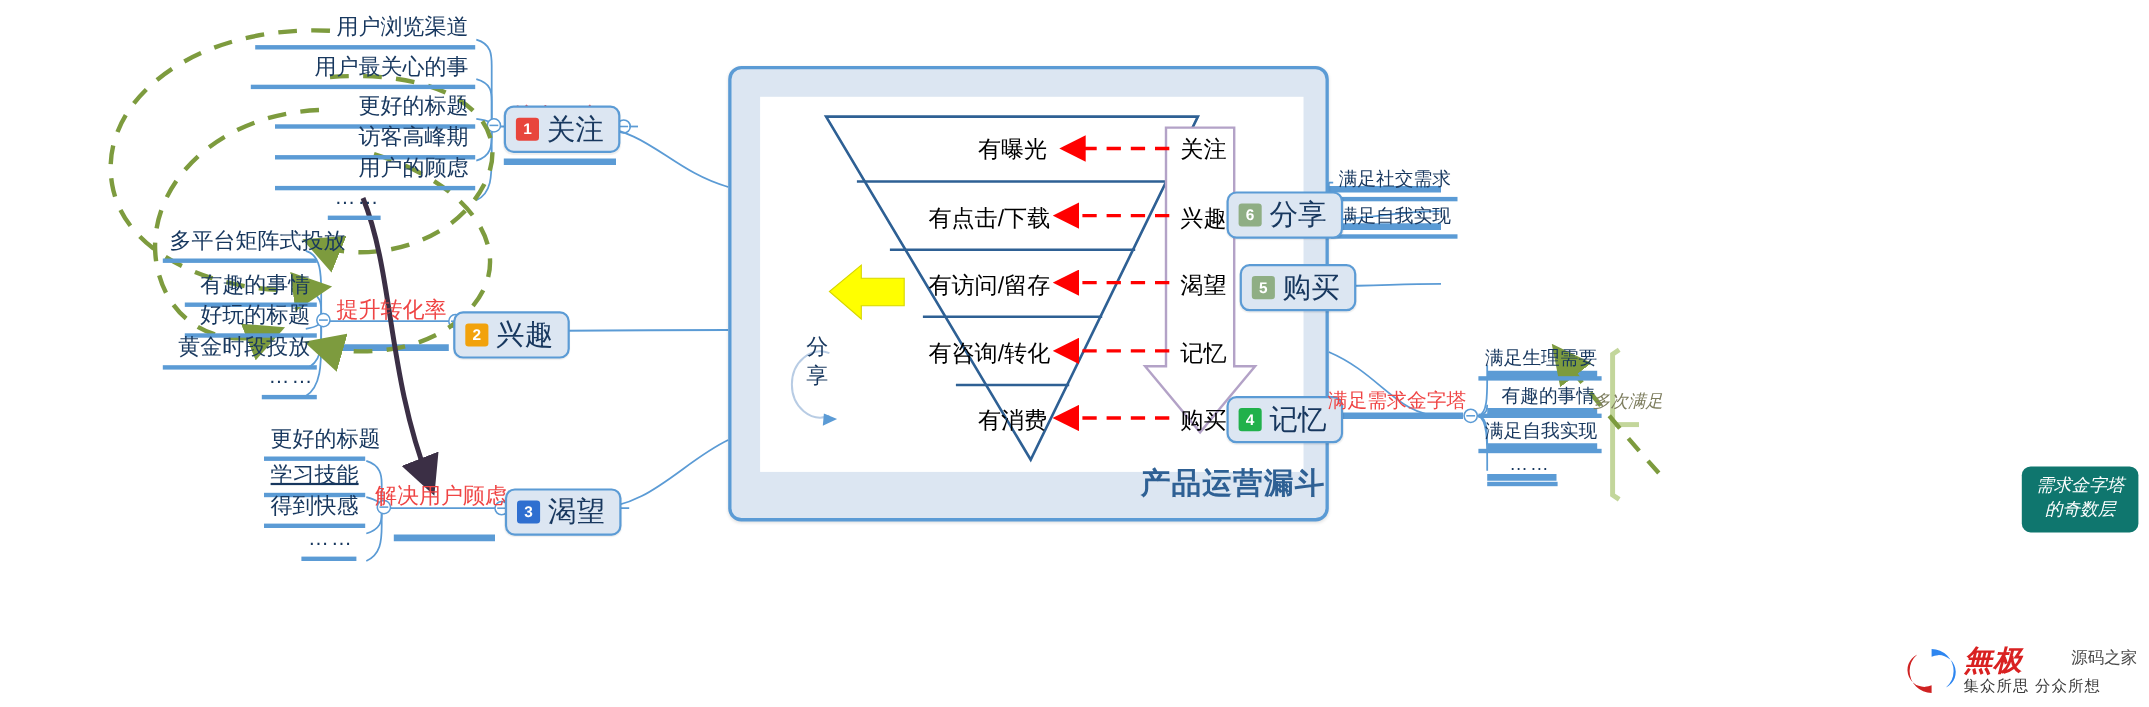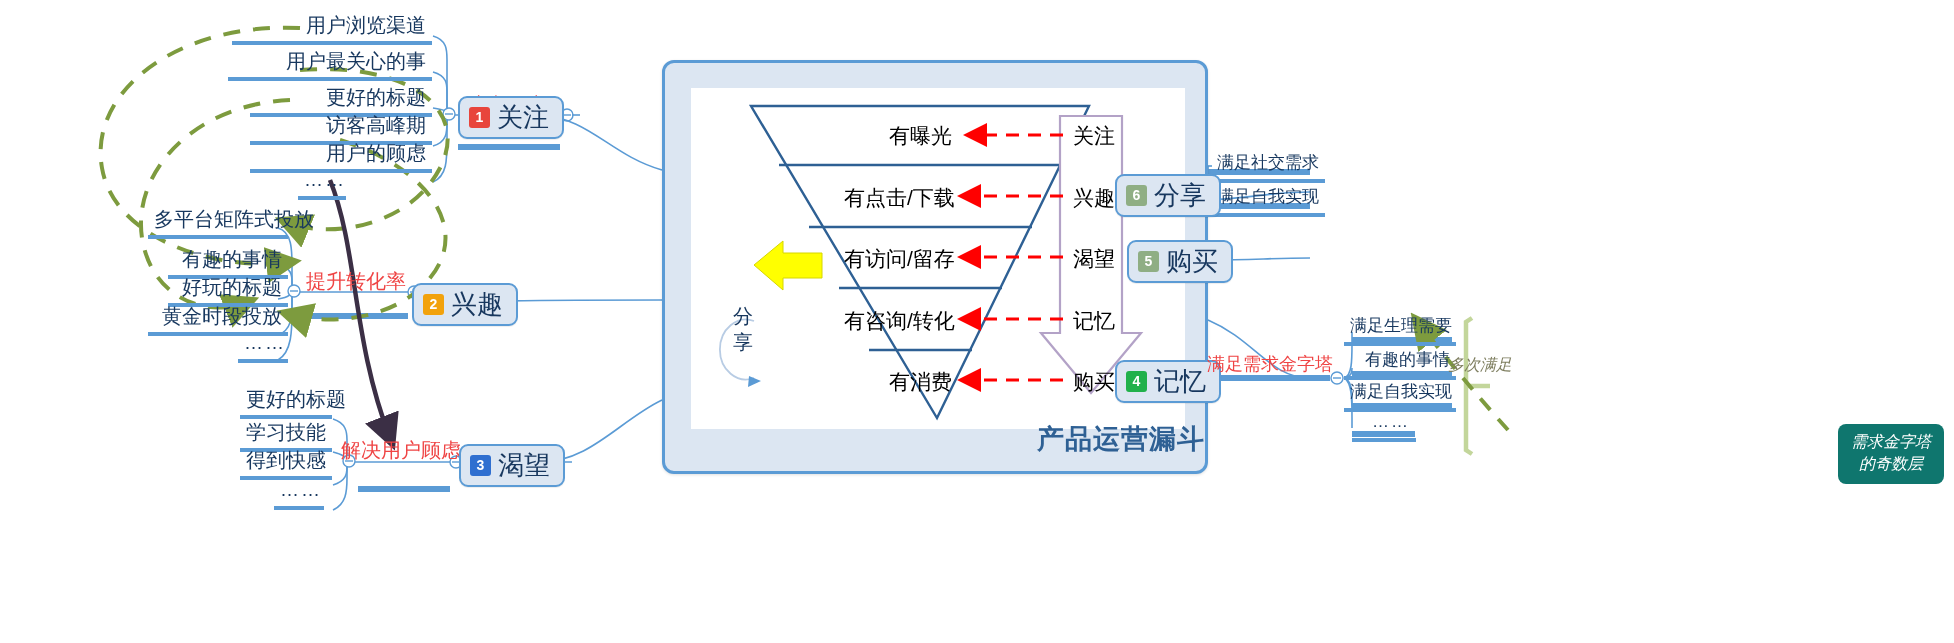--- a/index.html
+++ b/index.html
@@ -259,21 +259,21 @@
   <div class="leaf dots" style="left:238px; top:330px; width:50px;">……</div>
 
   <div class="midlabel" style="left:306px; top:268px;">提升转化率</div>
 
   <div class="badge-node" style="left:412px; top:283px;">
     <span class="num" style="background:#f2a20c">2</span>
     <span class="ttl">兴趣</span>
   </div>
 
   <div class="leaf" style="left:240px; top:386px; width:92px;">更好的标题</div>
-  <div class="leaf" style="left:240px; top:419px; width:92px;">学习技能</div>
+  <div class="leaf" style="left:240px; top:419px; width:92px;text-decoration:underline;">学习技能</div>
   <div class="leaf" style="left:240px; top:447px; width:92px;">得到快感</div>
   <div class="leaf dots" style="left:274px; top:477px; width:50px;">……</div>
 
   <div class="midlabel" style="left:341px; top:437px;">解决用户顾虑</div>
 
   <div class="badge-node" style="left:459px; top:444px;">
     <span class="num" style="background:#2f6fd0">3</span>
     <span class="ttl">渴望</span>
   </div>
 
@@ -348,14 +348,24 @@
 
   <div class="midlabel" style="left:1207px; top:352px; font-size:18px;">满足需求金字塔</div>
 
   <div class="leaf" style="left:1344px; top:313px; width:112px; font-size:17px;">满足生理需要</div>
   <div class="leaf" style="left:1344px; top:347px; width:112px; font-size:17px;">有趣的事情</div>
   <div class="leaf" style="left:1344px; top:379px; width:112px; font-size:17px;">满足自我实现</div>
   <div class="leaf dots" style="left:1352px; top:409px; width:64px; font-size:17px;">……</div>
 
   <div id="pyramid-note">需求金字塔的奇数层</div>
 
+  <div id="watermark">
+    <svg id="wm-logo" viewBox="0 0 46 46">
+      <path d="M23,3 A20,20 0 0 1 43,23 A20,20 0 0 1 36,38 A13,13 0 0 0 23,10 Z" fill="#2e86f0"></path>
+      <path d="M23,43 A20,20 0 0 1 3,23 A20,20 0 0 1 10,8 A13,13 0 0 0 23,36 Z" fill="#cf2222"></path>
+      <circle cx="23" cy="23" r="9" fill="#ffffff"></circle>
+    </svg>
+    <div id="wm-brand">無极</div>
+    <div id="wm-sub">源码之家</div>
+    <div id="wm-slogan">集众所思  分众所想</div>
+  </div>
 
 </div>
 
 </body></html>

